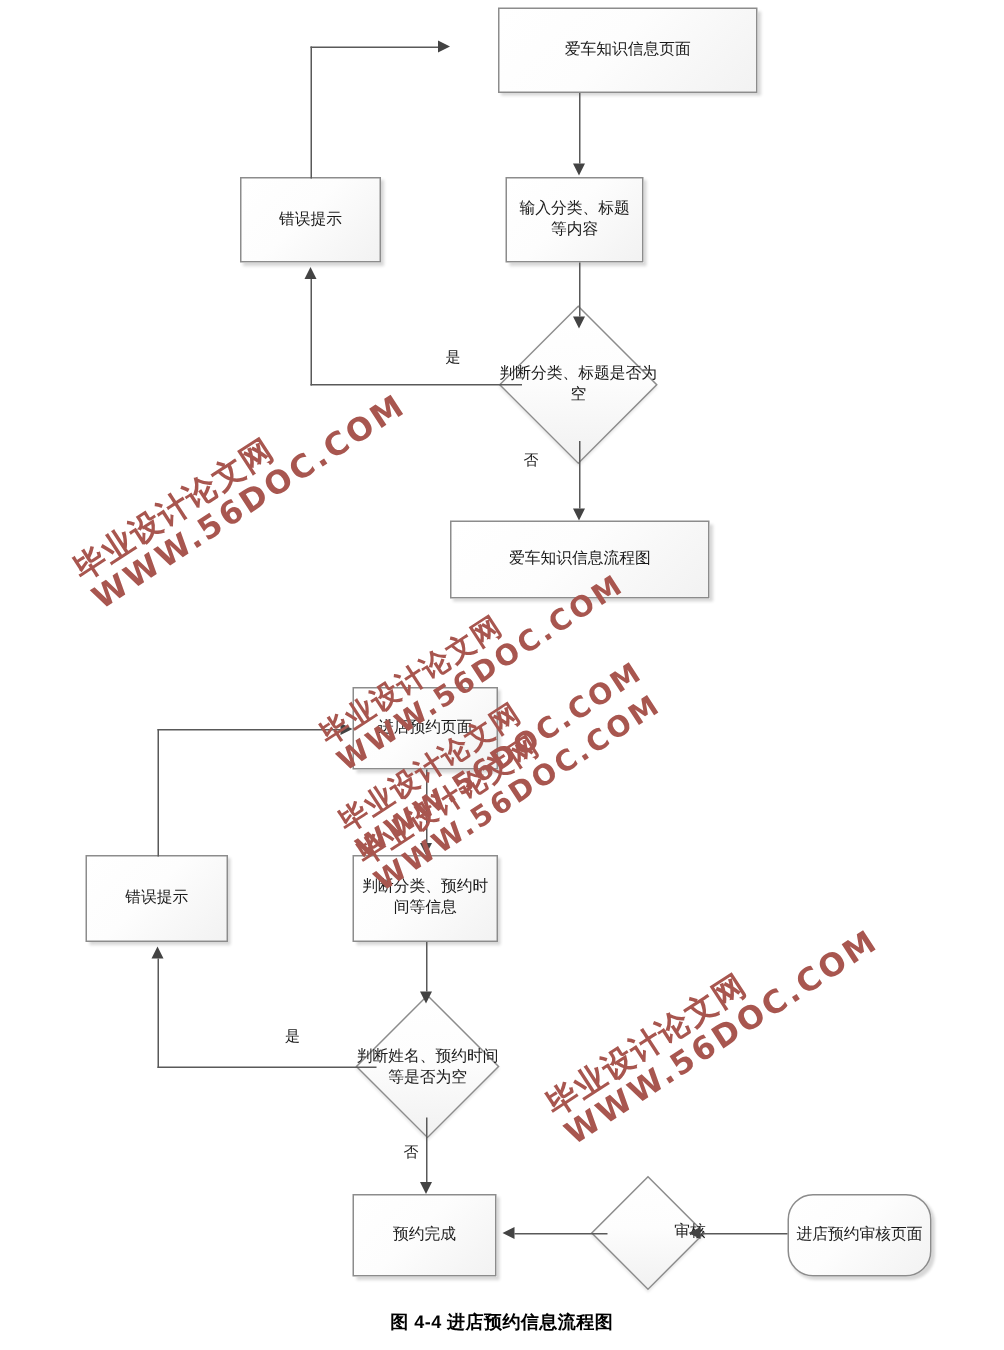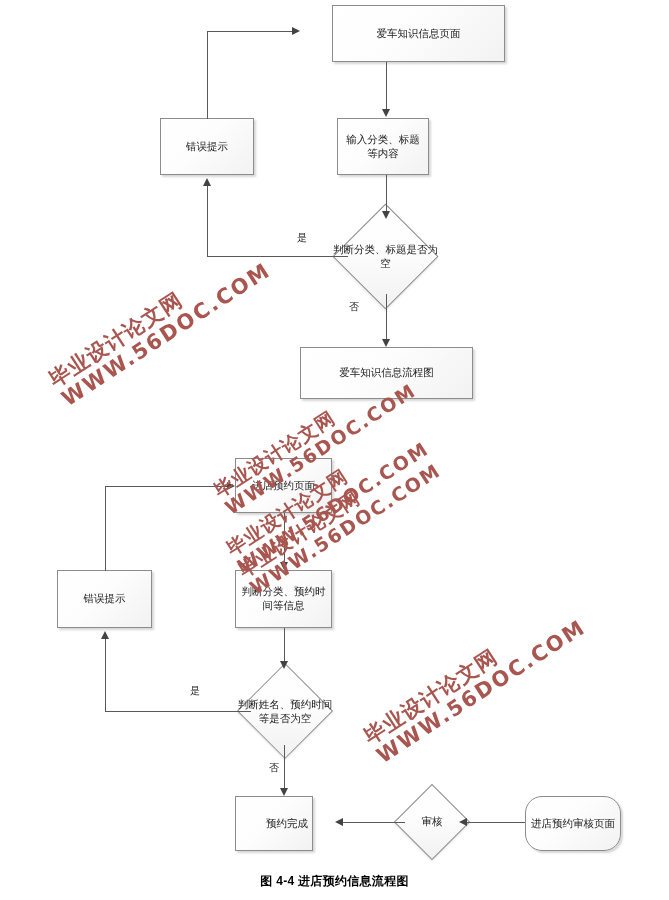--- a/index.html
+++ b/index.html
@@ -128,26 +128,26 @@
 
   <div class="node" style="left:235px;top:570px;width:97px;height:58px;">
     <span>判断分类、预约时间等信息</span>
   </div>
 
   <div class="diamond" style="left:251px;top:677px;width:68px;height:68px;"></div>
   <div class="diamond-label" style="left:233px;top:689px;width:104px;height:46px;">
     <span>判断姓名、预约时间等是否为空</span>
   </div>
 
-  <div class="node" style="left:235px;top:796px;width:78px;height:55px;justify-content:flex-end;">
+  <div class="node" style="left:235px;top:796px;width:96px;height:55px;">
     <span>预约完成</span>
   </div>
 
   <div class="diamond" style="left:405px;top:795px;width:54px;height:54px;"></div>
-  <div class="diamond-label" style="left:397px;top:812px;width:70px;height:20px;">
+  <div class="diamond-label" style="left:397px;top:812px;width:70px;height:20px;padding-left:28px;">
     <span>审核</span>
   </div>
 
   <div class="node" style="left:525px;top:796px;width:96px;height:55px;border-radius:17px;">
     <span>进店预约审核页面</span>
   </div>
 
   <div class="ln lnv" style="left:284px;top:513px;height:49px;"></div>
   <div class="arrow down" style="left:280px;top:562px;"></div>
 

